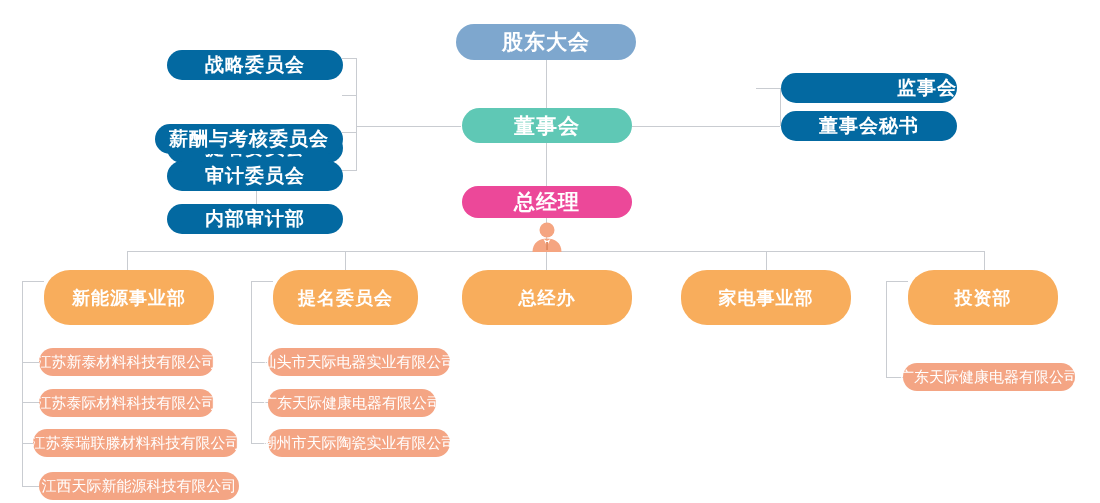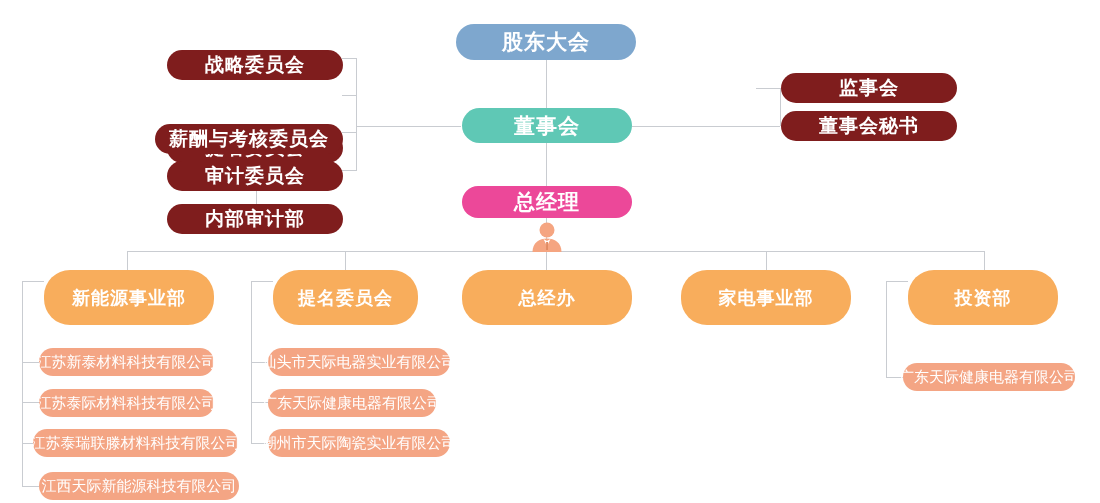--- a/index.html
+++ b/index.html
@@ -28,21 +28,21 @@
     text-align: center;
     color: #ffffff;
     font-weight: bold;
     letter-spacing: 1px;
     white-space: nowrap;
     z-index: 3;
   }
   .node.blue   { background: #7ea7ce; }
   .node.teal   { background: #5fc8b5; }
   .node.salmon { background: #ec4899; }
-  .node.gray   { background: #7f1d1d; }
+  .node.gray   { background: #0369a1; }
   .node.orange { background: #f8ad5c; }
   .node.sub    { background: #f4a584; }
 
   .n-top    { border-radius: 22px; font-size: 21px; }
   .n-gray   { border-radius: 15px; font-size: 19px; }
   .n-dept   { border-radius: 26px; font-size: 18px; }
   .n-sub    {
     border-radius: 14px;
     font-size: 15px;
     font-weight: normal;
@@ -147,21 +147,21 @@
   <div class="node gray n-gray" style="left:155px; top:124px; width:188px; height:30px;">
     <span>薪酬与考核委员会</span>
   </div>
   <div class="node gray n-gray" style="left:167px; top:161px; width:176px; height:30px;">
     <span>审计委员会</span>
   </div>
   <div class="node gray n-gray" style="left:167px; top:204px; width:176px; height:30px;">
     <span>内部审计部</span>
   </div>
 
-  <div class="node gray n-gray" style="left:781px; top:73px; width:176px; height:30px;">
+  <div class="node gray n-gray" style="left:781px; top:73px; width:176px; height:30px;justify-content:flex-end;">
     <span>监事会</span>
   </div>
   <div class="node gray n-gray" style="left:781px; top:111px; width:176px; height:30px;">
     <span>董事会秘书</span>
   </div>
 
   <div class="node orange n-dept" style="left:44px; top:270px; width:170px; height:55px;">
     <span>新能源事业部</span>
   </div>
   <div class="node orange n-dept" style="left:273px; top:270px; width:145px; height:55px;">

